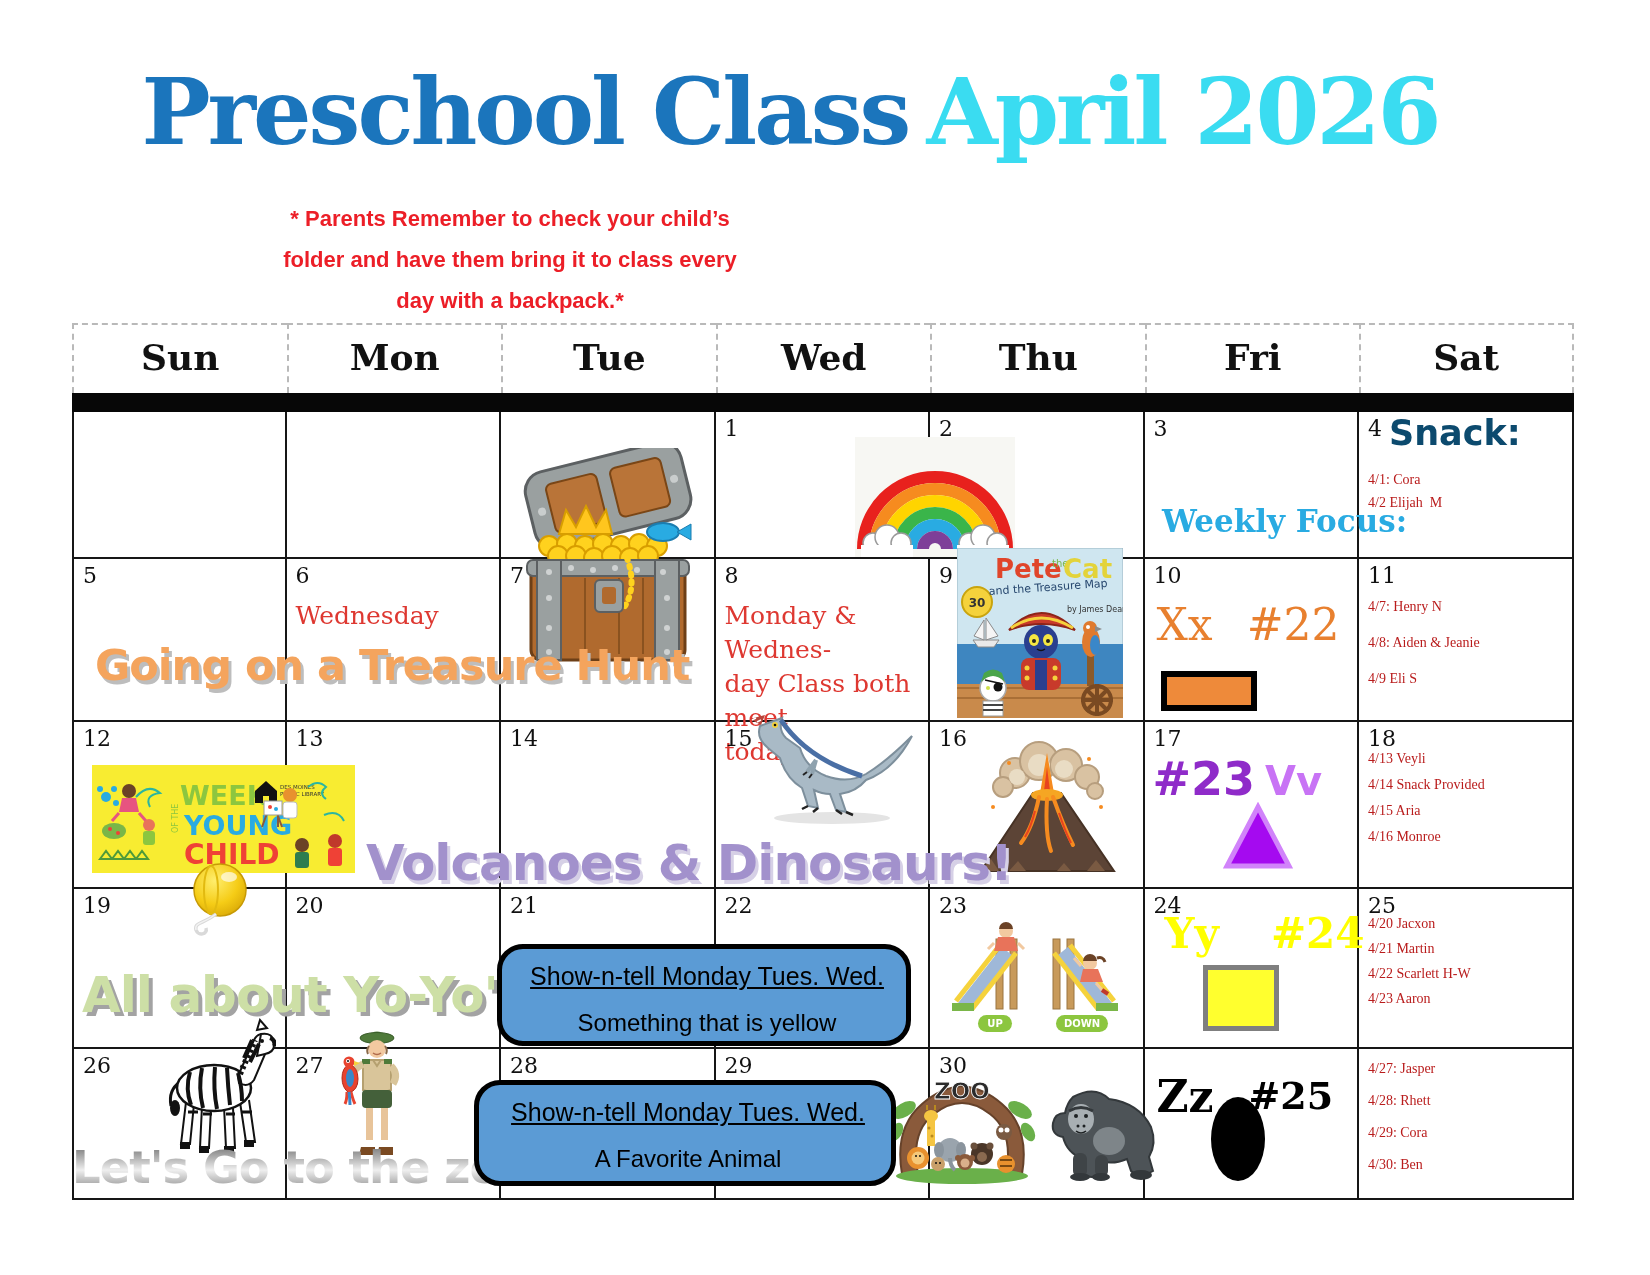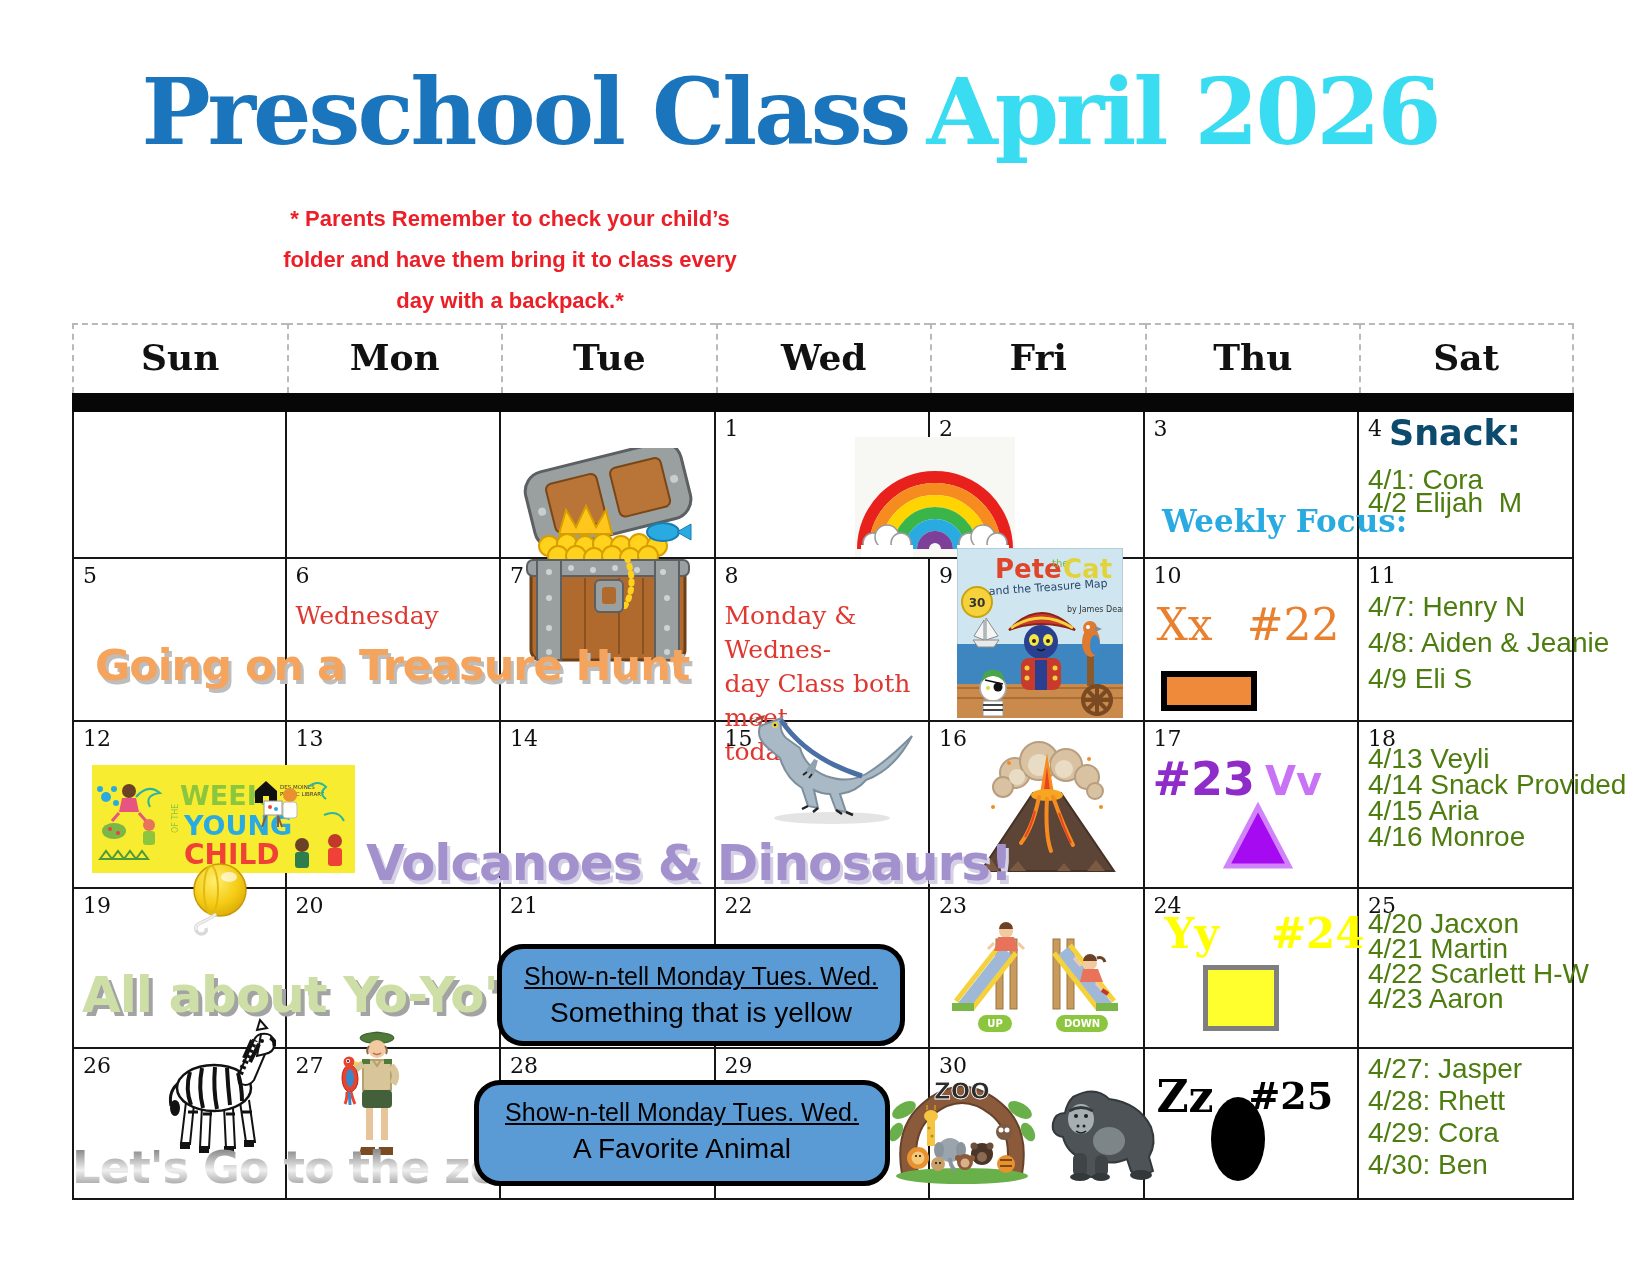--- a/index.html
+++ b/index.html
@@ -25,21 +25,21 @@
   .cal-body{display:grid;grid-template-columns:repeat(7,214.5px);grid-template-rows:147px 163px 167px 160px 151px;}
   .cell{position:relative;box-sizing:border-box;border-right:2px solid #161616;border-bottom:2px solid #161616;}
   .cell.first{border-left:2px solid #161616;}
   .dnum{font-family:"DejaVu Serif",serif;font-size:22px;color:#111;padding:4px 0 0 9px;}
 
   
   .rednote{position:absolute;left:9px;top:40px;width:200px;
     font-family:"DejaVu Serif",serif;font-size:25px;color:#DE3831;line-height:34px;}
   .snack-head{position:absolute;left:30px;top:1px;font-family:"DejaVu Sans",sans-serif;
     font-weight:800;font-size:35px;color:#0c4a6e;}
-  .slist{position:absolute;left:9px;font-family:Liberation Sans, sans-serif;font-size:28px;color:#4d7c0f;white-space:nowrap;}
+  .slist{position:absolute;left:9px;font-family:Liberation Serif, serif;font-size:14px;color:#b91c1c;white-space:nowrap;}
   .slist.w1{top:56px;line-height:23px;}
   .slist.w2{top:30px;line-height:36px;}
   .slist.w3{top:24px;line-height:26px;}
   .slist.w4{top:22px;line-height:25px;}
   .slist.w5{top:4px;line-height:32px;}
 
   .weekly-focus{position:absolute;left:1162px;top:503px;z-index:5;white-space:nowrap;
     font-family:"DejaVu Serif",serif;font-weight:bold;font-size:31px;color:#29ABE2;}
 
   
@@ -63,25 +63,25 @@
   .theme{position:absolute;z-index:6;white-space:nowrap;font-family:"DejaVu Sans",sans-serif;font-weight:bold;letter-spacing:-1px;}
   .theme.orange{left:95px;top:640px;font-size:43px;color:#F4A45D;text-shadow:3px 4px 0 #bdbdbd;}
   .theme.purple{left:366px;top:834px;font-size:50px;color:#A291CC;text-shadow:3px 4px 0 #d6d0e6;}
   .theme.green{left:82px;top:966px;font-size:50px;color:#CDDFA6;text-shadow:4px 4px 0 #a3a3a3;}
   .theme.gray{left:72px;top:1141px;font-size:45px;
     background:linear-gradient(180deg,#5f5f5f 0%,#efefef 55%,#7c7c7c 100%);
     -webkit-background-clip:text;background-clip:text;color:transparent;}
 
   
   .stbox{position:absolute;z-index:7;background:#5B9BD5;border:5px solid #000;border-radius:26px;
-    text-align:center;font-family:"Liberation Sans",sans-serif;color:#000;}
+    text-align:center;font-family:"Liberation Sans",sans-serif;color:#000;padding-left:6px;}
   .stbox.b1{left:497px;top:944px;width:398px;height:92px;}
   .stbox.b2{left:474px;top:1080px;width:406px;height:96px;}
   .stbox .t1{text-decoration:underline;font-size:25px;margin-top:13px;}
-  .stbox .t2{font-size:28px;margin-top:6px;}
+  .stbox .t2{font-size:24px;margin-top:18px;}
 
   
   .img{position:absolute;z-index:4;}
   .img.rainbow{left:855px;top:437px;width:160px;height:120px;}
   .img.chest{left:515px;top:448px;width:185px;height:232px;}
   .img.pete{left:957px;top:548px;width:166px;height:170px;}
   .img.woyc{left:92px;top:765px;width:263px;height:108px;}
   .img.raptor{left:748px;top:696px;width:168px;height:130px;}
   .img.volcano{left:969px;top:737px;width:157px;height:142px;}
   .img.yoyo{left:186px;top:862px;width:66px;height:76px;}
@@ -105,22 +105,22 @@
     <div>folder and have them bring it to class every</div>
     <div>day with a backpack.*</div>
   </div>
 
   <div class="calendar">
     <div class="cal-header">
       <div class="hcell">Sun</div>
       <div class="hcell">Mon</div>
       <div class="hcell">Tue</div>
       <div class="hcell">Wed</div>
+      <div class="hcell">Thu</div>
       <div class="hcell">Fri</div>
-      <div class="hcell">Thu</div>
       <div class="hcell">Sat</div>
     </div>
     <div class="black-bar"></div>
 
     <div class="cal-body">
 
       <div class="cell first"></div>
       <div class="cell"></div>
       <div class="cell"></div>
       <div class="cell">

